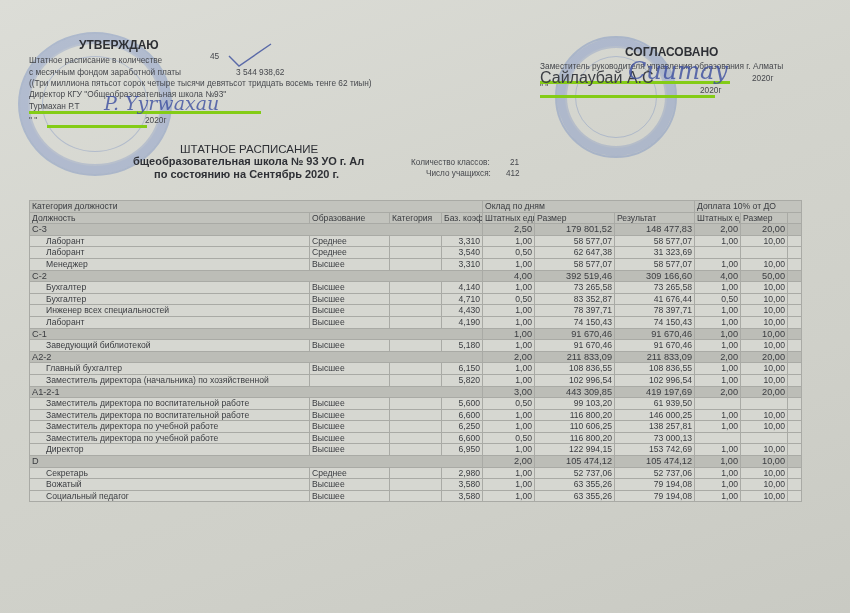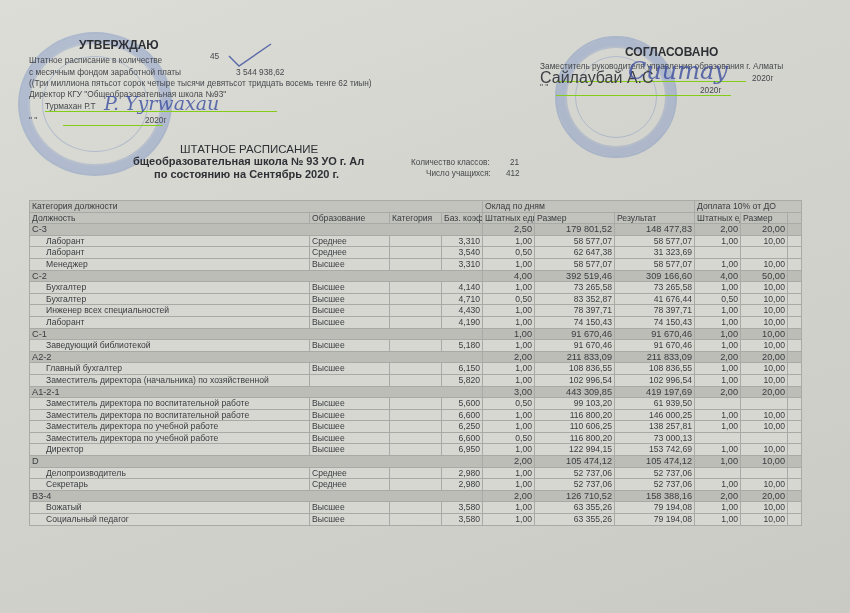--- a/index.html
+++ b/index.html
@@ -14,21 +14,21 @@
     position: absolute; border-radius: 50%;
     border: 2px solid rgba(90,120,190,0.35);
     box-shadow: inset 0 0 0 8px rgba(120,150,210,0.12), inset 0 0 0 10px rgba(90,120,190,0.25);
   }
   .stamp-inner {
     position: absolute; border-radius: 50%;
     border: 1px solid rgba(90,120,190,0.3);
   }
   .hdr-title { font-weight: bold; font-size: 12px; color: #2e3035; }
   .hdr-text { font-size: 8.3px; color: #46484d; white-space: nowrap; }
-  .uline { border-bottom: 1px solid #84cc16; margin-left: 16px; }
+  .uline { border-bottom: 3px solid #84cc16; }
   .sig { position: absolute; font-family: "DejaVu Serif", serif; font-style: italic; color: #3d4fa0; opacity: .8; }
   .doc-title { font-weight: bold; font-size: 11px; color: #2e3035; white-space: nowrap; }
   .meta { font-size: 8.2px; color: #46484d; white-space: nowrap; }
 
   table.sched {
     position: absolute; left: 29px; top: 200px; width: 772px;
     border-collapse: collapse; table-layout: fixed;
     font-size: 8.6px; color: #3a3c40;
   }
   table.sched td, table.sched th {
@@ -352,50 +352,29 @@
       <tr class="group">
         <td class="name" colspan="4">D</td>
         <td class="num">2,00</td>
         <td class="num">105 474,12</td>
         <td class="num">105 474,12</td>
         <td class="num">1,00</td>
         <td class="num">10,00</td>
         <td></td>
       </tr>
       <tr class="item">
-        <td class="name">Делопроизводитель</td>
+        <td class="name">Секретарь</td>
         <td>Среднее</td>
         <td></td>
         <td class="num">2,980</td>
         <td class="num">1,00</td>
         <td class="num">52 737,06</td>
         <td class="num">52 737,06</td>
-        <td class="num"></td>
-        <td class="num"></td>
-        <td></td>
-      </tr>
-      <tr class="item">
-        <td class="name">Секретарь</td>
-        <td>Среднее</td>
-        <td></td>
-        <td class="num">2,980</td>
-        <td class="num">1,00</td>
-        <td class="num">52 737,06</td>
-        <td class="num">52 737,06</td>
-        <td class="num">1,00</td>
-        <td class="num">10,00</td>
-        <td></td>
-      </tr>
-      <tr class="group">
-        <td class="name" colspan="4">В3-4</td>
-        <td class="num">2,00</td>
-        <td class="num">126 710,52</td>
-        <td class="num">158 388,16</td>
-        <td class="num">2,00</td>
-        <td class="num">20,00</td>
+        <td class="num">1,00</td>
+        <td class="num">10,00</td>
         <td></td>
       </tr>
       <tr class="item">
         <td class="name">Вожатый</td>
         <td>Высшее</td>
         <td></td>
         <td class="num">3,580</td>
         <td class="num">1,00</td>
         <td class="num">63 355,26</td>
         <td class="num">79 194,08</td>

